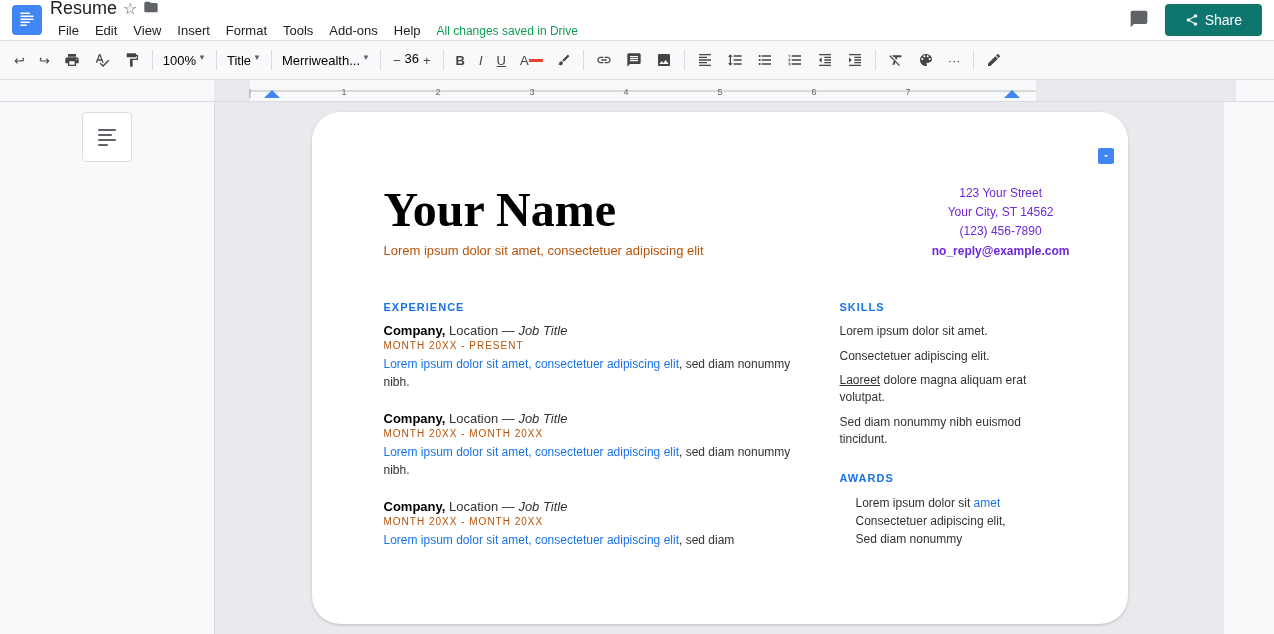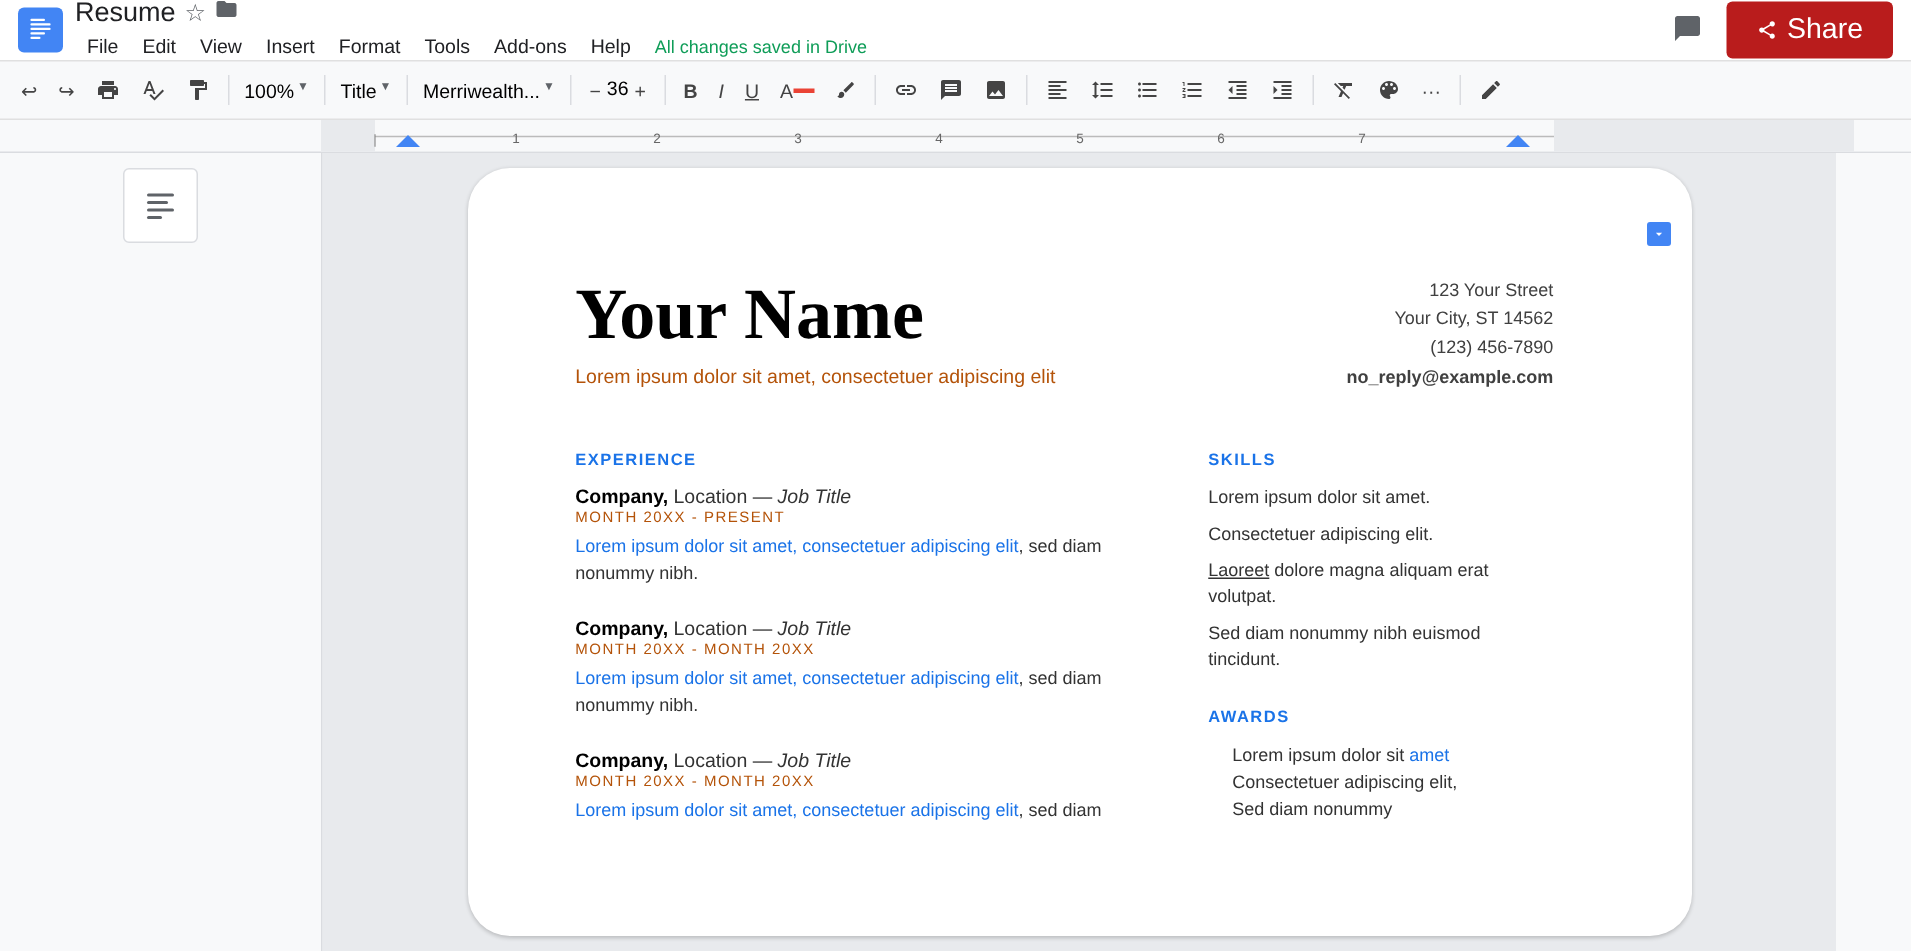--- a/index.html
+++ b/index.html
@@ -25,22 +25,22 @@
     .doc-title-area { display: flex; flex-direction: column; flex: 1; }
     .doc-title-row { display: flex; align-items: center; gap: 6px; }
     .doc-title { font-size: 18px; color: #202124; font-weight: normal; }
     .star-icon, .folder-icon { color: #5f6368; font-size: 16px; cursor: pointer; }
     .save-status { font-size: 12px; color: #0F9D58; margin-left: 8px; cursor: pointer; text-decoration: none; }
     .menu-bar { display: flex; align-items: center; gap: 0; }
     .menu-item { padding: 4px 8px; font-size: 13px; color: #202124; cursor: pointer; border-radius: 4px; }
     .header-right { display: flex; align-items: center; gap: 10px; margin-left: auto; }
     .comment-btn { background: none; border: none; cursor: pointer; padding: 6px; border-radius: 50%; }
     .share-btn {
-      background: #b91c1c; color: white; border: none; padding: 8px 20px;
-      border-radius: 4px; font-size: 19px; font-weight: 500; cursor: pointer;
+      background: #0f766e; color: white; border: none; padding: 8px 20px;
+      border-radius: 4px; font-size: 14px; font-weight: 500; cursor: pointer;
       display: flex; align-items: center; gap: 6px;
     }
 
     
     .toolbar {
       display: flex;
       align-items: center;
       padding: 4px 8px;
       background: #f8f9fa;
       border-top: 1px solid #e0e0e0;
@@ -115,37 +115,37 @@
       background: #e8eaed;
       overflow-y: auto;
       display: flex;
       justify-content: center;
       padding: 10px 0;
     }
     .doc-page {
       width: 816px;
       background: #fff;
       box-shadow: 0 1px 3px rgba(0,0,0,0.2);
-      padding: 72px 92px 0 72px;
+      padding: 72px 58px 0 72px;
       position: relative;
       min-height: 500px;
       border-radius: 28px;
     }
 
     
     .right-sidebar {
       width: 50px;
       background: #f8f9fa;
     }
 
     
     .doc-header { display: flex; justify-content: space-between; align-items: flex-start; margin-bottom: 20px; }
     .doc-name { font-family: 'Georgia', serif; font-size: 48px; font-weight: bold; color: #000; line-height: 1.1; }
     .doc-subtitle { color: #b45309; font-size: 13px; font-family: Arial, sans-serif; margin-top: 6px; }
-    .contact-info { text-align: right; font-size: 12px; color: #404040; line-height: 1.6; }
+    .contact-info { text-align: center; font-size: 12px; color: #6d28d9; line-height: 1.6; }
     .contact-info .email { font-weight: bold; }
 
     .section-header { color: #1a73e8; font-size: 11px; font-weight: bold; letter-spacing: 1px; margin: 20px 0 10px 0; }
 
     .job-entry { margin-bottom: 20px; }
     .job-title { font-size: 13px; color: #333; margin-bottom: 2px; }
     .job-title strong { font-weight: bold; color: #000; }
     .job-title em { color: #333; }
     .job-date { font-size: 10px; color: #b45309; letter-spacing: 1px; text-transform: uppercase; margin-bottom: 4px; }
     .job-desc { font-size: 12px; color: #1a73e8; line-height: 1.5; }

